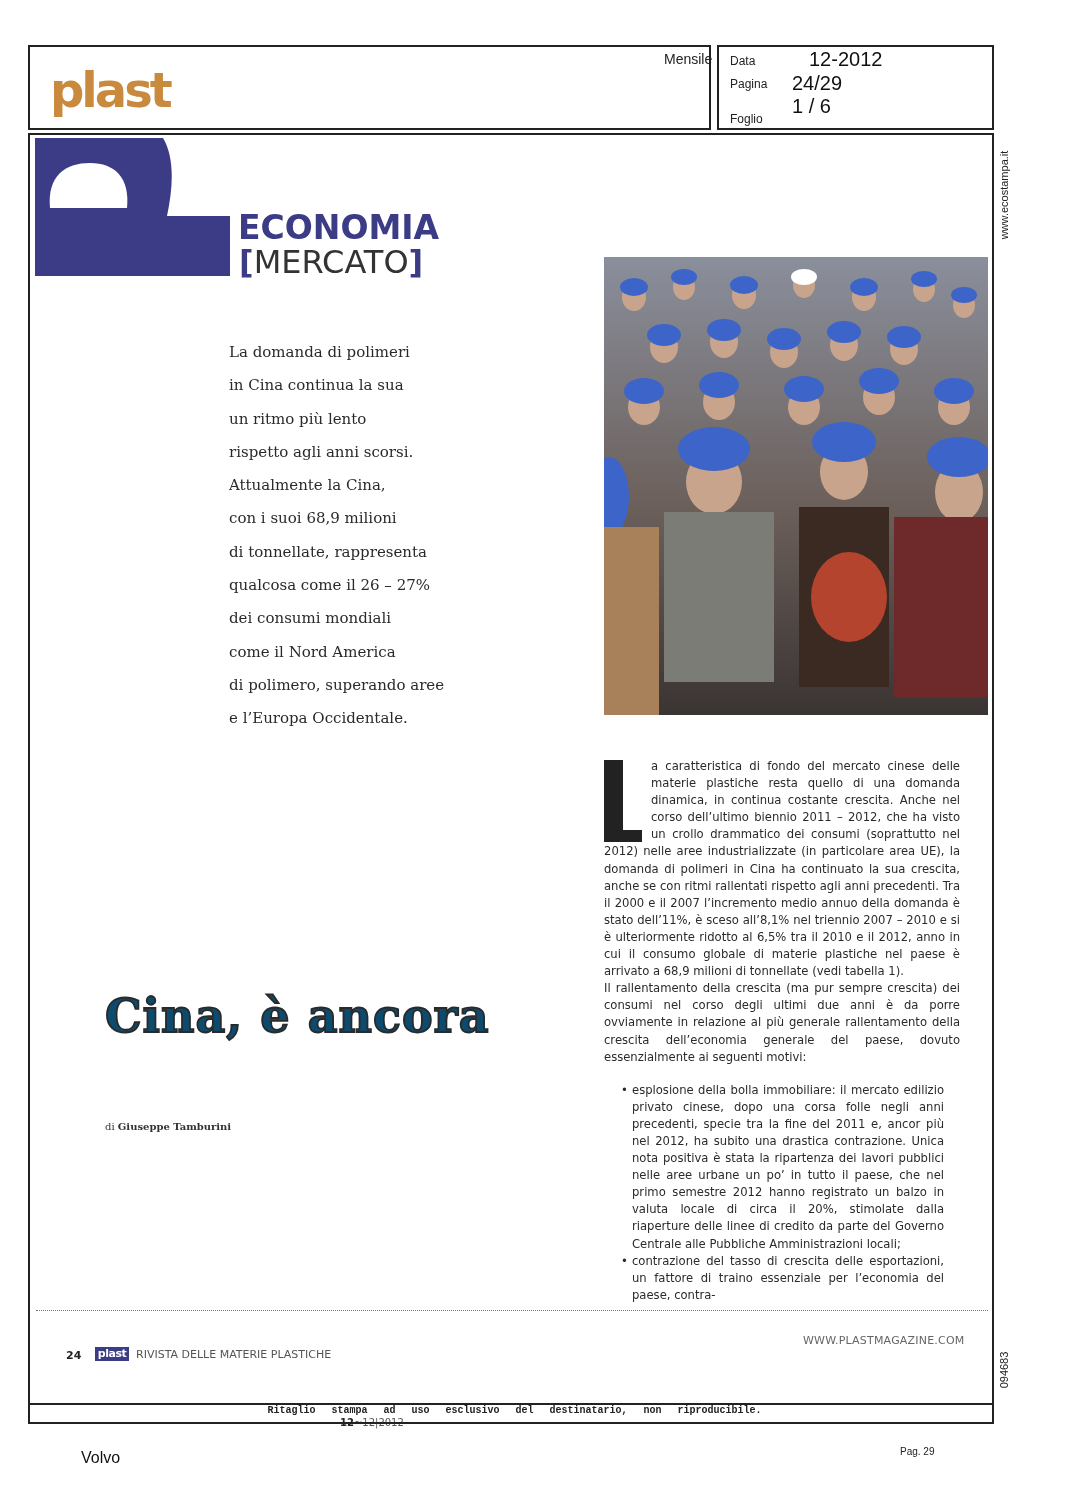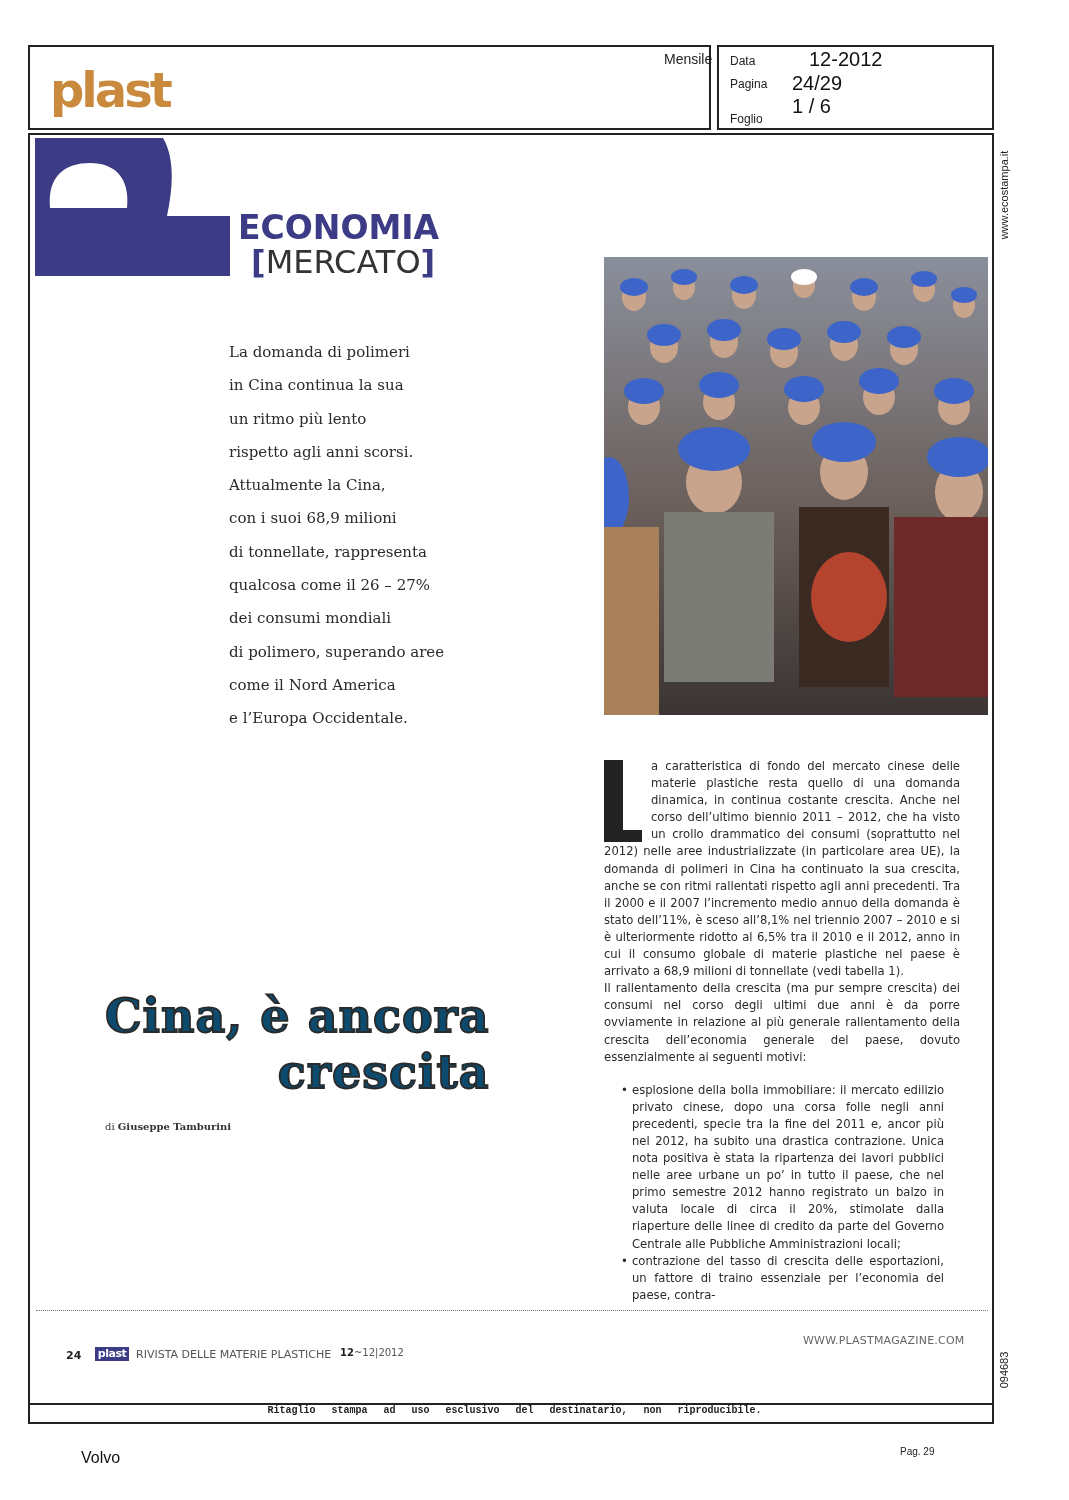--- a/index.html
+++ b/index.html
@@ -17,21 +17,21 @@
     .hdr-val { position:absolute; font-size:20px; color:#111; }
 
     .side-url { position:absolute; left:994px; top:140px; width:20px; height:110px; }
     .side-url span { position:absolute; left:50%; top:50%; transform:translate(-50%,-50%) rotate(-90deg); white-space:nowrap; font-size:11px; color:#222; }
     .side-code { position:absolute; left:994px; top:1335px; width:20px; height:70px; }
     .side-code span { position:absolute; left:50%; top:50%; transform:translate(-50%,-50%) rotate(-90deg); white-space:nowrap; font-size:11px; color:#222; }
 
     
     .section-logo { position:absolute; left:35px; top:138px; width:195px; height:138px; }
     .section-title-1 { position:absolute; left:238px; top:208px; font-family:"DejaVu Sans", sans-serif; font-weight:bold; font-size:33px; color:#3b3b86; letter-spacing:0px; }
-    .section-title-2 { position:absolute; left:251px; top:243px; font-family:"DejaVu Sans", sans-serif; font-size:32px; color:#333; font-weight:normal; }
+    .section-title-2 { position:absolute; left:239px; top:243px; font-family:"DejaVu Sans", sans-serif; font-size:32px; color:#333; font-weight:normal; }
     .section-title-2 .br { color:#3b3b86; font-weight:bold; }
 
     .lead { position:absolute; left:229px; top:336px; width:370px; font-family:"DejaVu Serif", serif; font-size:15px; line-height:33.3px; color:#2a2a2a; }
     .lead div { white-space:nowrap; }
 
     .photo { position:absolute; left:604px; top:257px; width:384px; height:458px; overflow:hidden; background:#6f7a9a; }
 
     .headline { position:absolute; left:105px; top:988px; font-family:"DejaVu Serif", serif; font-weight:900; font-size:46px; line-height:56px; color:#0c4a6e; letter-spacing:1px;text-align:right; }
     .headline div { white-space:nowrap; -webkit-text-stroke:1.8px #2a2a2a; }
     .byline { position:absolute; left:105px; top:1121px; font-family:"DejaVu Serif", serif; font-size:10px; color:#333; }
@@ -43,21 +43,21 @@
     .dropcap .h { position:absolute; left:0; bottom:0; width:38px; height:12px; background:#222; }
     .body-col p { margin:0; }
     .body-col ul { margin:16px; padding:0; list-style:none; }
     .body-col li { position:relative; padding-left:12px; }
     .body-col li::before { content:"•"; position:absolute; left:1px; top:0; }
 
     .dotted { position:absolute; left:36px; top:1310px; width:952px; border-top:1px dotted #777; }
     .folio { position:absolute; left:66px; top:1349px; font-family:"DejaVu Sans", sans-serif; font-weight:bold; font-size:11px; color:#222; }
     .mini-logo { position:absolute; left:95px; top:1347px; width:34px; height:14px; background:#3b3b86; color:#fff; font-size:11px; font-weight:bold; line-height:14px; text-align:center; font-family:"DejaVu Sans", sans-serif; letter-spacing:-0.5px; }
     .mag-name { position:absolute; left:136px; top:1348px; font-family:"DejaVu Sans", sans-serif; font-size:11px; color:#555; }
-    .issue { position:absolute; left:340px; top:1347px; font-family:"DejaVu Sans", sans-serif; font-size:10px; color:#555; }
+    .issue { position:absolute; left:340px; top:1417px; font-family:"DejaVu Sans", sans-serif; font-size:10px; color:#555; }
     .issue b { color:#222; }
     .website { position:absolute; left:803px; top:1334px; font-family:"DejaVu Sans", sans-serif; font-size:11px; color:#666; letter-spacing:0.2px; }
 
     .disclaimer { position:absolute; left:0; top:1405px; width:1069px; text-align:center; font-family:"Liberation Mono", monospace; font-weight:bold; font-size:10px; color:#222; padding-left:0px; }
     .disclaimer span { word-spacing:10px; position:relative; left:-20px; }
     .client { position:absolute; left:81px; top:1449px; font-family:"Liberation Sans", sans-serif; font-size:16px; color:#111;text-align:right; }
     .pagnum { position:absolute; left:900px; top:1446px; font-family:"Liberation Sans", sans-serif; font-size:10px; color:#222; }
   </style>
 </head>
 <body>
@@ -93,22 +93,22 @@
 <div class="lead">
   <div>La domanda di polimeri</div>
   <div>in Cina continua la sua</div>
   <div>un ritmo più lento</div>
   <div>rispetto agli anni scorsi.</div>
   <div>Attualmente la Cina,</div>
   <div>con i suoi 68,9 milioni</div>
   <div>di tonnellate, rappresenta</div>
   <div>qualcosa come il 26 – 27%</div>
   <div>dei consumi mondiali</div>
+  <div>come il Nord America</div>
   <div>di polimero, superando aree</div>
-  <div>come il Nord America</div>
   <div>e l’Europa Occidentale.</div>
 </div>
 
 <div class="photo">
   <svg width="384" height="458" viewBox="0 0 384 458">
     <defs>
       <linearGradient id="bg" x1="0" y1="0" x2="0" y2="1">
         <stop offset="0" stop-color="#8a8f9c"></stop>
         <stop offset="0.55" stop-color="#6b5f5a"></stop>
         <stop offset="1" stop-color="#3a3433"></stop>
@@ -165,21 +165,20 @@
     <rect x="60" y="255" width="110" height="170" fill="#7c7c76"></rect>
     <rect x="195" y="250" width="90" height="180" fill="#3a2a22"></rect>
     <ellipse cx="245" cy="340" rx="38" ry="45" fill="#b4442e"></ellipse>
     <rect x="290" y="260" width="94" height="180" fill="#6e2a2a"></rect>
     <rect x="0" y="270" width="55" height="188" fill="#a8805a"></rect>
   </svg>
 </div>
 
 <div class="headline">
   <div>Cina, è ancora</div>
-  <div>crescita</div>
 </div>
 <div class="byline"><span>di</span> <b>Giuseppe Tamburini</b></div>
 
 <div class="body-col">
   <div class="dropcap">
       <div class="v"></div>
       <div class="h"></div>
     </div>
   <p>a caratteristica di fondo del mercato cinese delle materie plastiche resta quello di una domanda dinamica, in continua costante crescita. Anche nel corso dell’ultimo biennio 2011 – 2012, che ha visto un crollo drammatico dei consumi (soprattutto nel 2012) nelle aree industrializzate (in particolare area UE), la domanda di polimeri in Cina ha continuato la sua crescita, anche se con ritmi rallentati rispetto agli anni precedenti. Tra il 2000 e il 2007 l’incremento medio annuo della domanda è stato dell’11%, è sceso all’8,1% nel triennio 2007 – 2010 e si è ulteriormente ridotto al 6,5% tra il 2010 e il 2012, anno in cui il consumo globale di materie plastiche nel paese è arrivato a 68,9 milioni di tonnellate (vedi tabella 1).</p>
   <p>Il rallentamento della crescita (ma pur sempre crescita) dei consumi nel corso degli ultimi due anni è da porre ovviamente in relazione al più generale rallentamento della crescita dell’economia generale del paese, dovuto essenzialmente ai seguenti motivi:</p>

